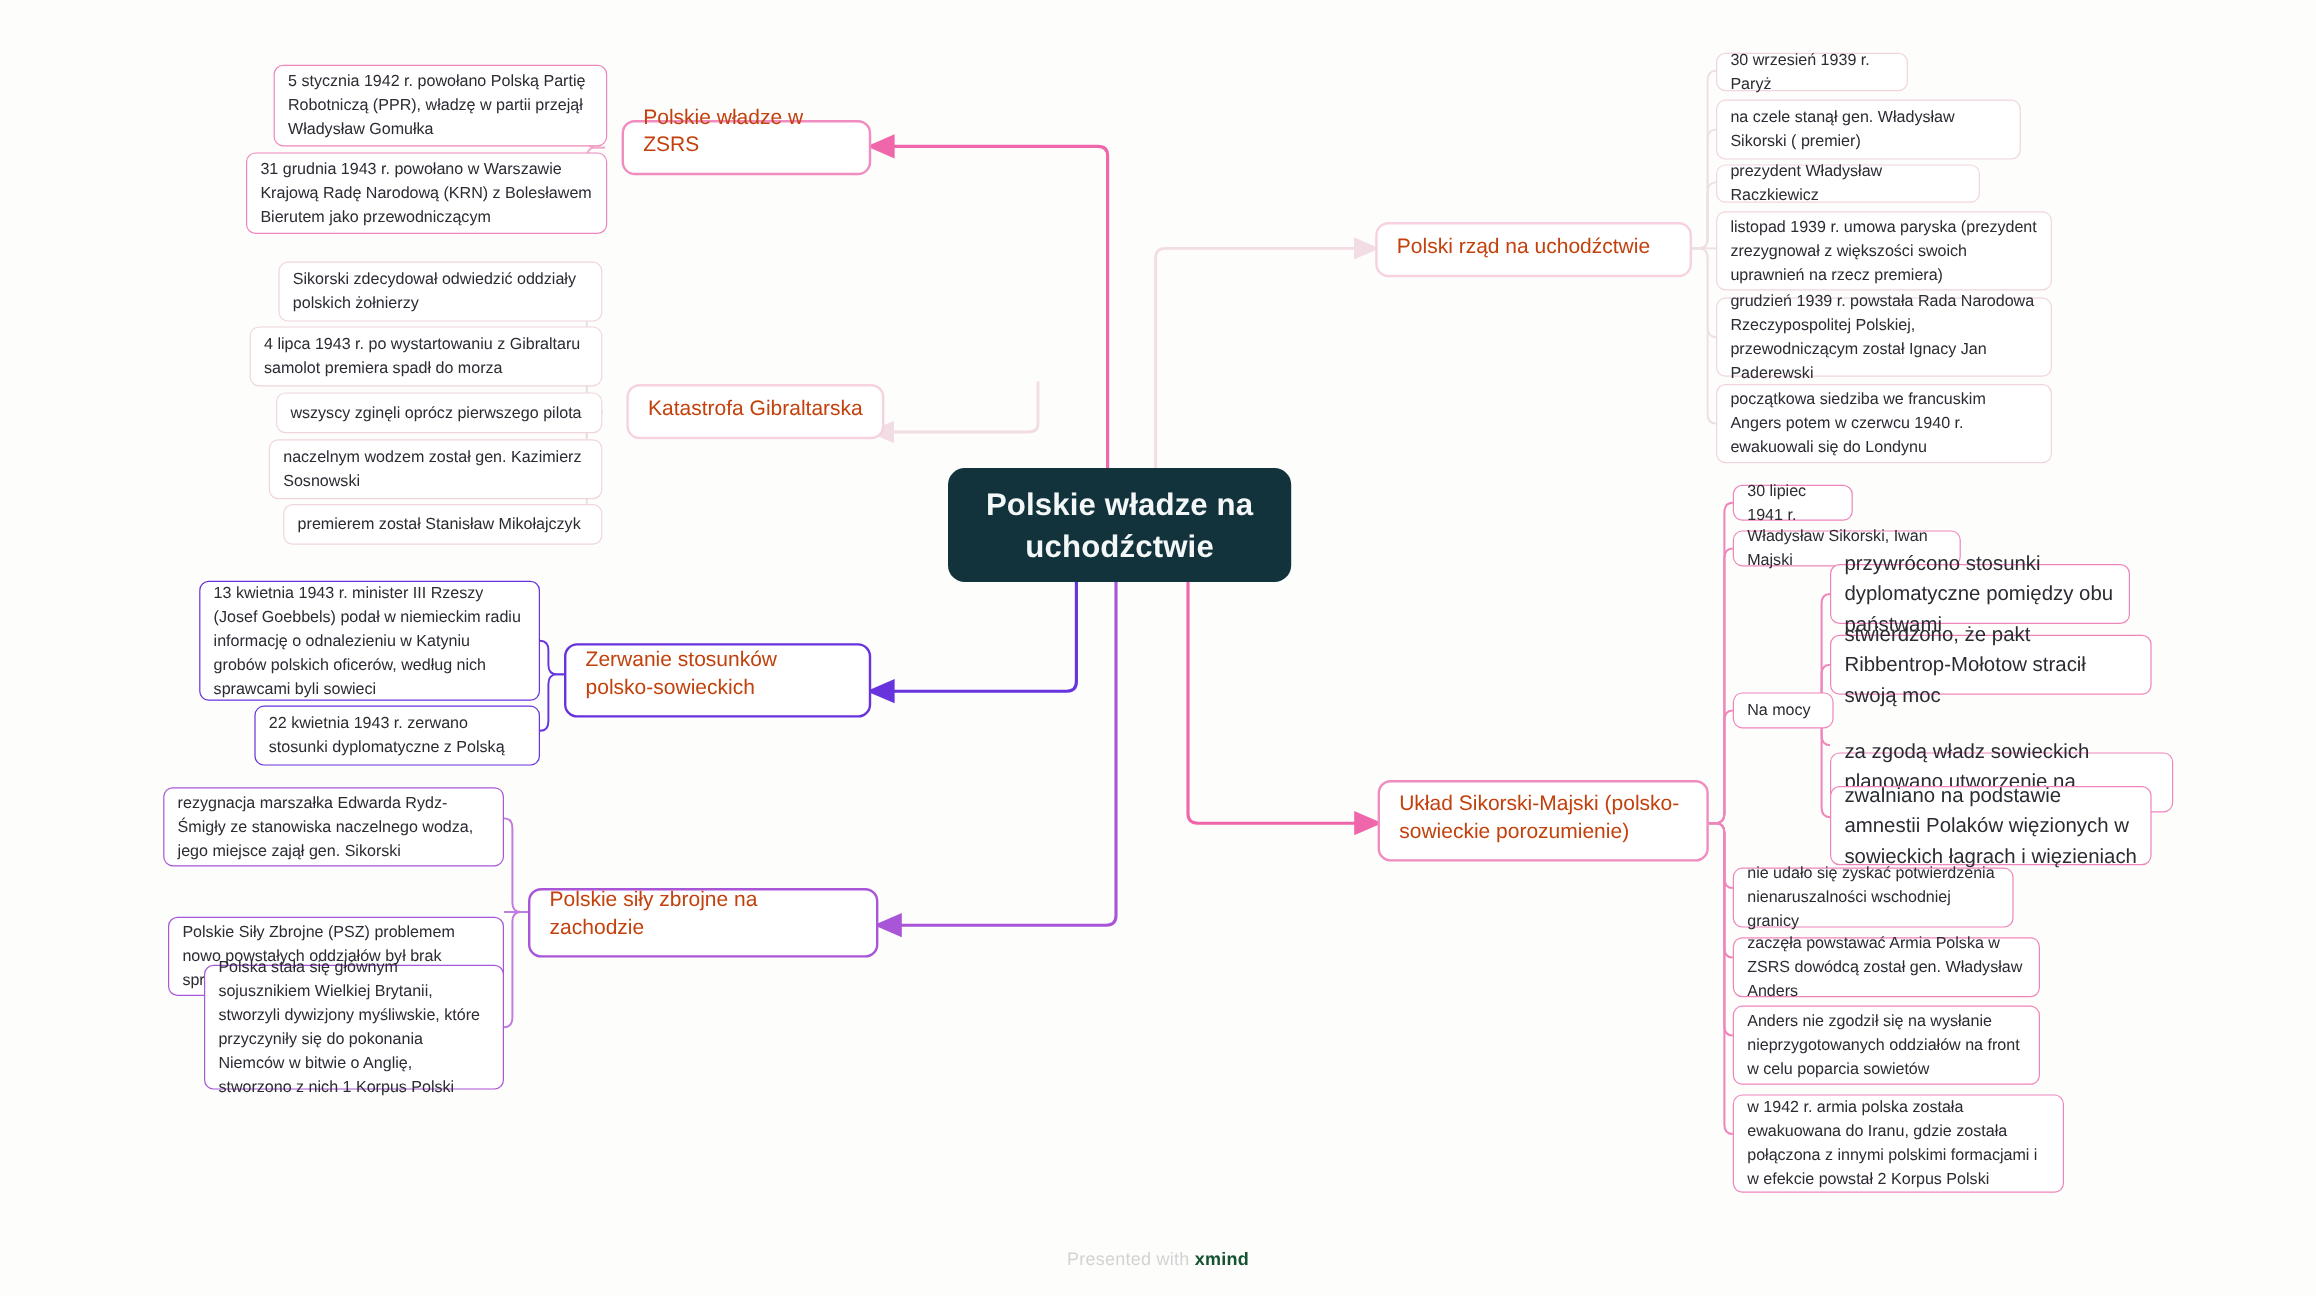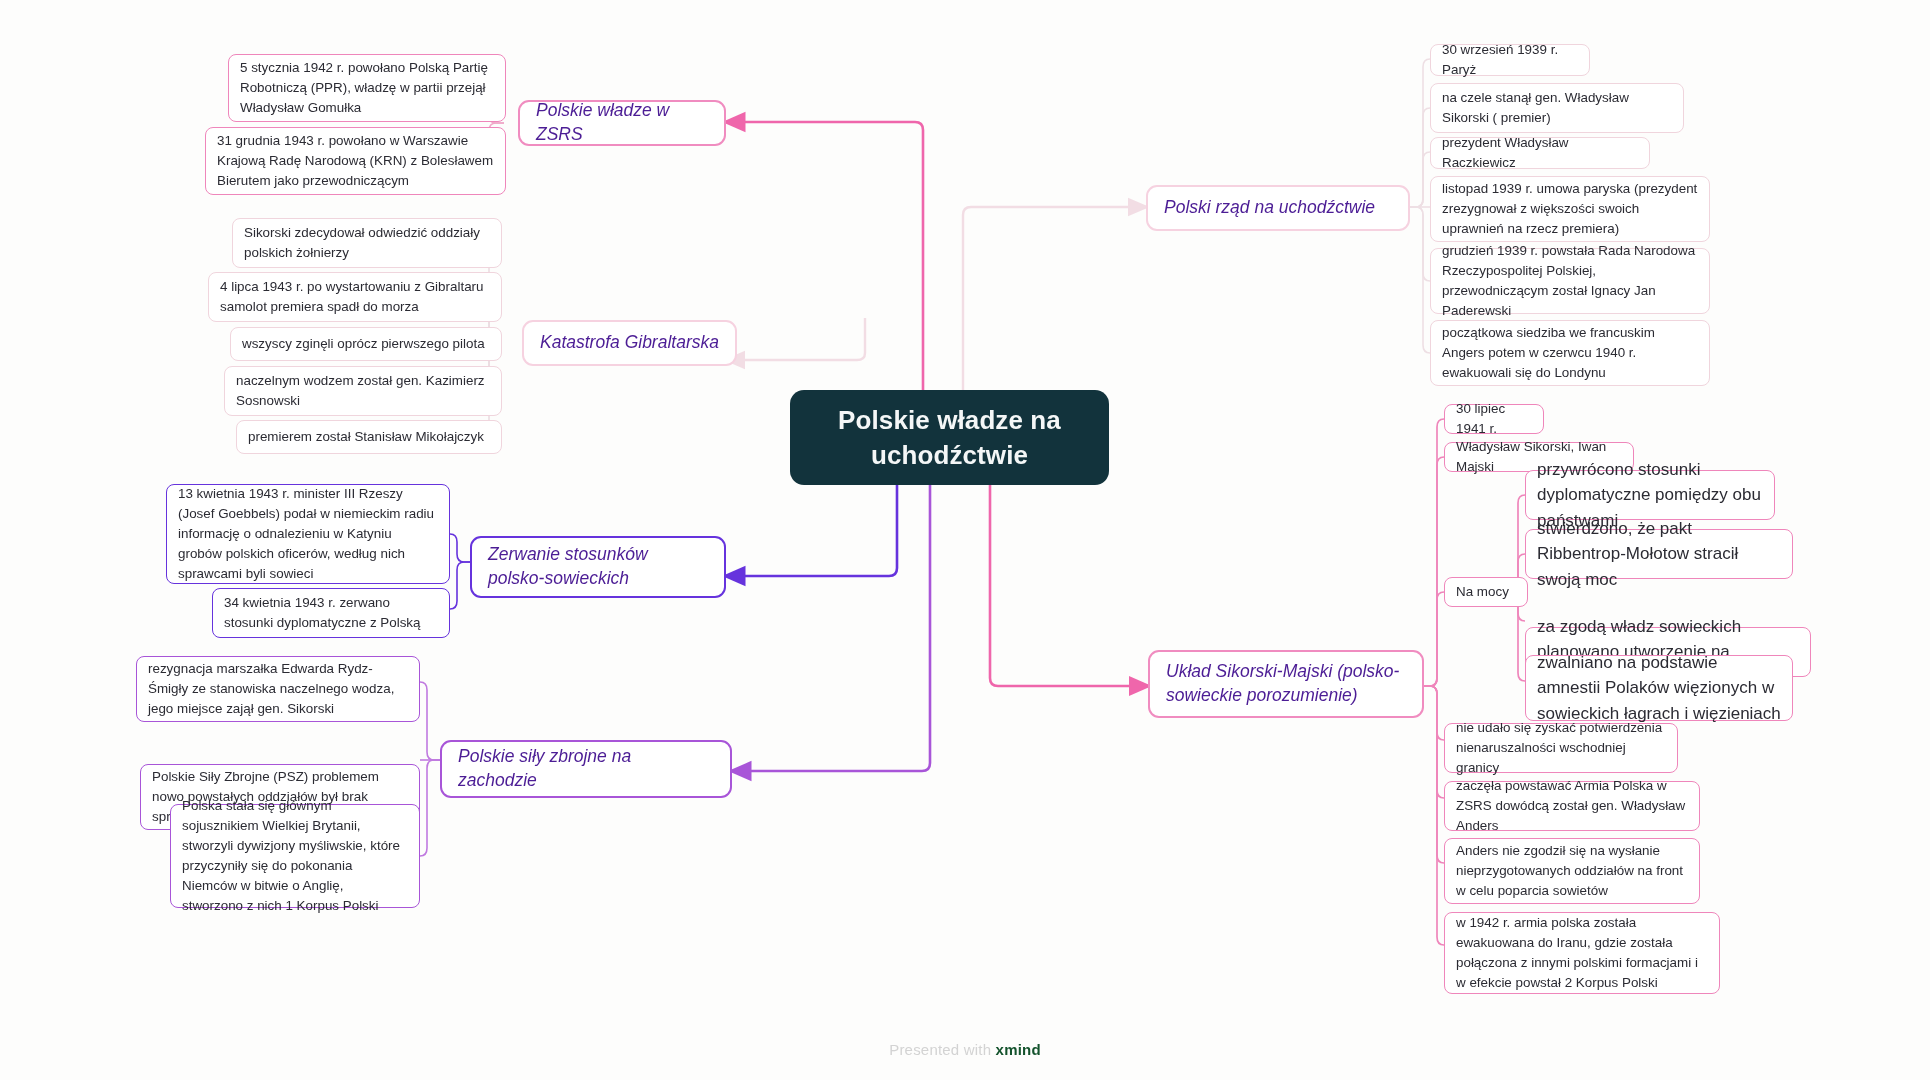--- a/index.html
+++ b/index.html
@@ -28,25 +28,24 @@
     display:flex;align-items:center;justify-content:center;
     padding:14px 18px;
     letter-spacing:.1px;
   }
 
   
   .topic{
     border-width:2px;border-style:solid;
     font-size:17.5px;
     line-height:1.35;
-    color:#4c1d95;
-    display:flex;align-items:center;
+    color:#c2410c;
+    display:flex;align-items:flex-end;
     padding:11px 16px;
     border-radius:11px;
-    font-style:italic;
   }
   
   .leaf{
     border-width:1.6px;border-style:solid;
     font-size:13.4px;
     line-height:1.5;
     color:#2b2b33;
     padding:8px 11px;
     border-radius:8px;
     display:flex;align-items:center;
@@ -141,21 +140,21 @@
     <path d="M1424,686 L1430,686 Q1437,686 1437,694 L1437,790 Q1437,798 1444,798 L1444,798" fill="none" stroke="#ef86bb" stroke-width="1.7"></path>
     <path d="M1424,686 L1430,686 Q1437,686 1437,694 L1437,855 Q1437,863 1444,863 L1444,863" fill="none" stroke="#ef86bb" stroke-width="1.7"></path>
     <path d="M1424,686 L1430,686 Q1437,686 1437,694 L1437,937 Q1437,945 1444,945 L1444,945" fill="none" stroke="#ef86bb" stroke-width="1.7"></path>
 
     <path d="M1505,592 L1511,592 Q1518,592 1518,584 L1518,503 Q1518,495 1525,495 L1525,495" fill="none" stroke="#ef86bb" stroke-width="1.7"></path>
     <path d="M1505,592 L1511,592 Q1518,592 1518,584 L1518,562 Q1518,554 1525,554 L1525,554" fill="none" stroke="#ef86bb" stroke-width="1.7"></path>
     <path d="M1505,592 L1511,592 Q1518,592 1518,600 L1518,613 Q1518,621 1525,621 L1525,621" fill="none" stroke="#ef86bb" stroke-width="1.7"></path>
     <path d="M1505,592 L1511,592 Q1518,592 1518,600 L1518,673 Q1518,681 1525,681 L1525,681" fill="none" stroke="#ef86bb" stroke-width="1.7"></path>
   </svg>
 
-  <div class="node root" style="left:790px;top:390px;width:319px;height:95px;">
+  <div class="node root" style="left:790px;top:390px;width:286px;height:95px;">
     <span>Polskie władze na uchodźctwie</span>
   </div>
 
   <div class="node topic c-pink" style="left:518px;top:100px;width:208px;height:46px;">
     <span>Polskie władze w ZSRS</span>
   </div>
   <div class="node leaf c-pink" style="left:228px;top:54px;width:278px;height:68px;">
     <span>5 stycznia 1942 r. powołano Polską Partię Robotniczą (PPR), władzę w partii przejął Władysław Gomułka</span>
   </div>
   <div class="node leaf c-pink" style="left:205px;top:127px;width:301px;height:68px;">
@@ -181,21 +180,21 @@
     <span>naczelnym wodzem został gen. Kazimierz Sosnowski</span>
   </div>
 
   <div class="node topic c-purple" style="left:470px;top:536px;width:256px;height:62px;">
     <span>Zerwanie stosunków polsko-sowieckich</span>
   </div>
   <div class="node leaf c-purple" style="left:166px;top:484px;width:284px;height:100px;">
     <span>13 kwietnia 1943 r. minister III Rzeszy (Josef Goebbels) podał w niemieckim radiu informację o odnalezieniu w Katyniu grobów polskich oficerów, według nich sprawcami byli sowieci</span>
   </div>
   <div class="node leaf c-purple" style="left:212px;top:588px;width:238px;height:50px;">
-    <span>34 kwietnia 1943 r. zerwano stosunki dyplomatyczne z Polską</span>
+    <span>22 kwietnia 1943 r. zerwano stosunki dyplomatyczne z Polską</span>
   </div>
 
   <div class="node topic c-purple2" style="left:440px;top:740px;width:292px;height:58px;">
     <span>Polskie siły zbrojne na zachodzie</span>
   </div>
   <div class="node leaf c-purple2" style="left:136px;top:656px;width:284px;height:66px;">
     <span>rezygnacja marszałka Edwarda Rydz-Śmigły ze stanowiska naczelnego wodza, jego miejsce zajął gen. Sikorski</span>
   </div>
   <div class="node leaf c-purple2" style="left:140px;top:730px;width:280px;height:66px;margin-top:34px;">
     <span>Polskie Siły Zbrojne (PSZ) problemem nowo powstałych oddziałów był brak sprzętu i uzbrojenia</span>

